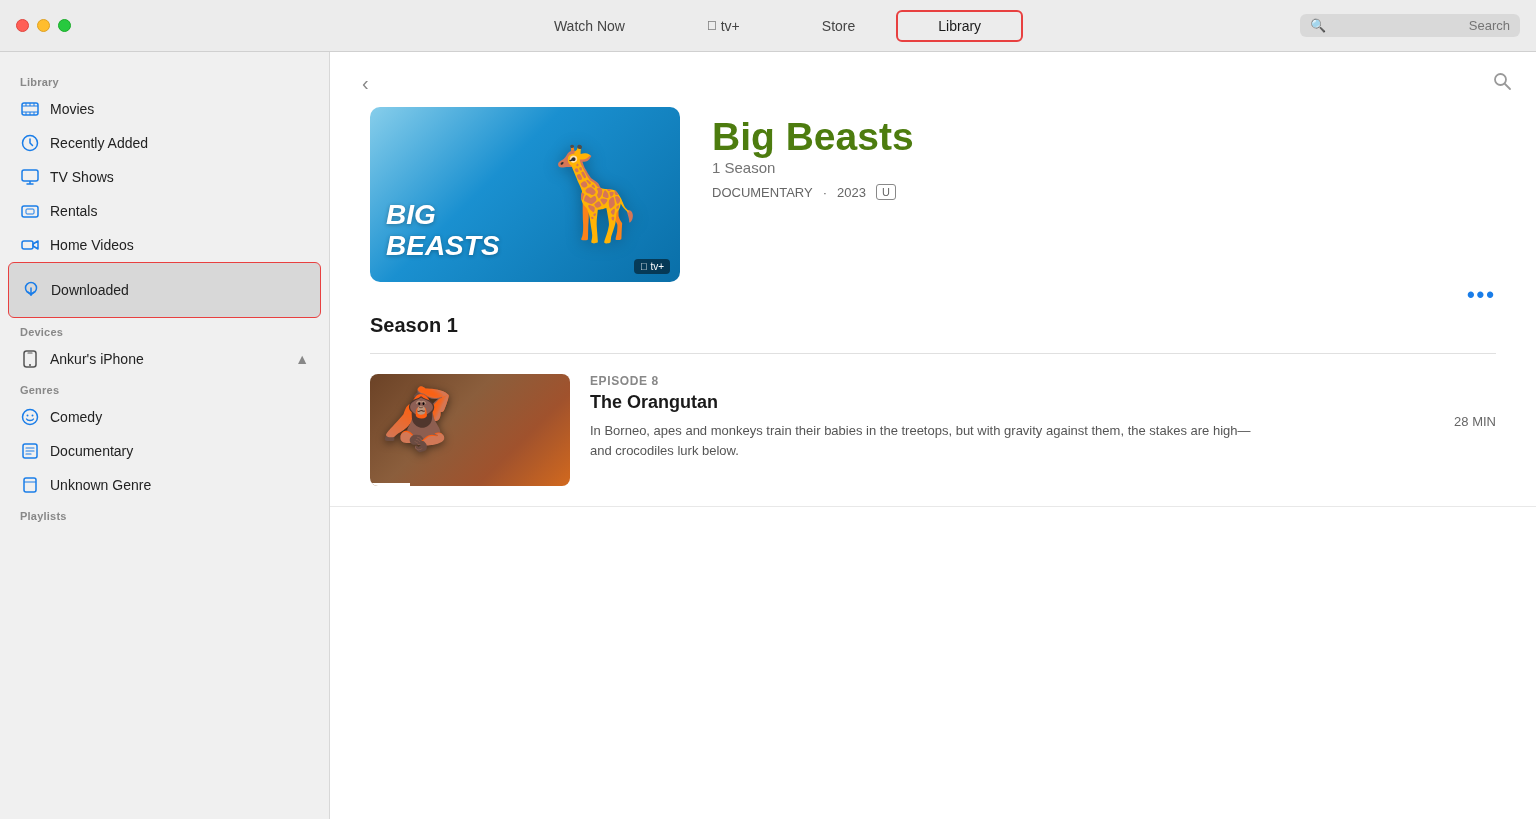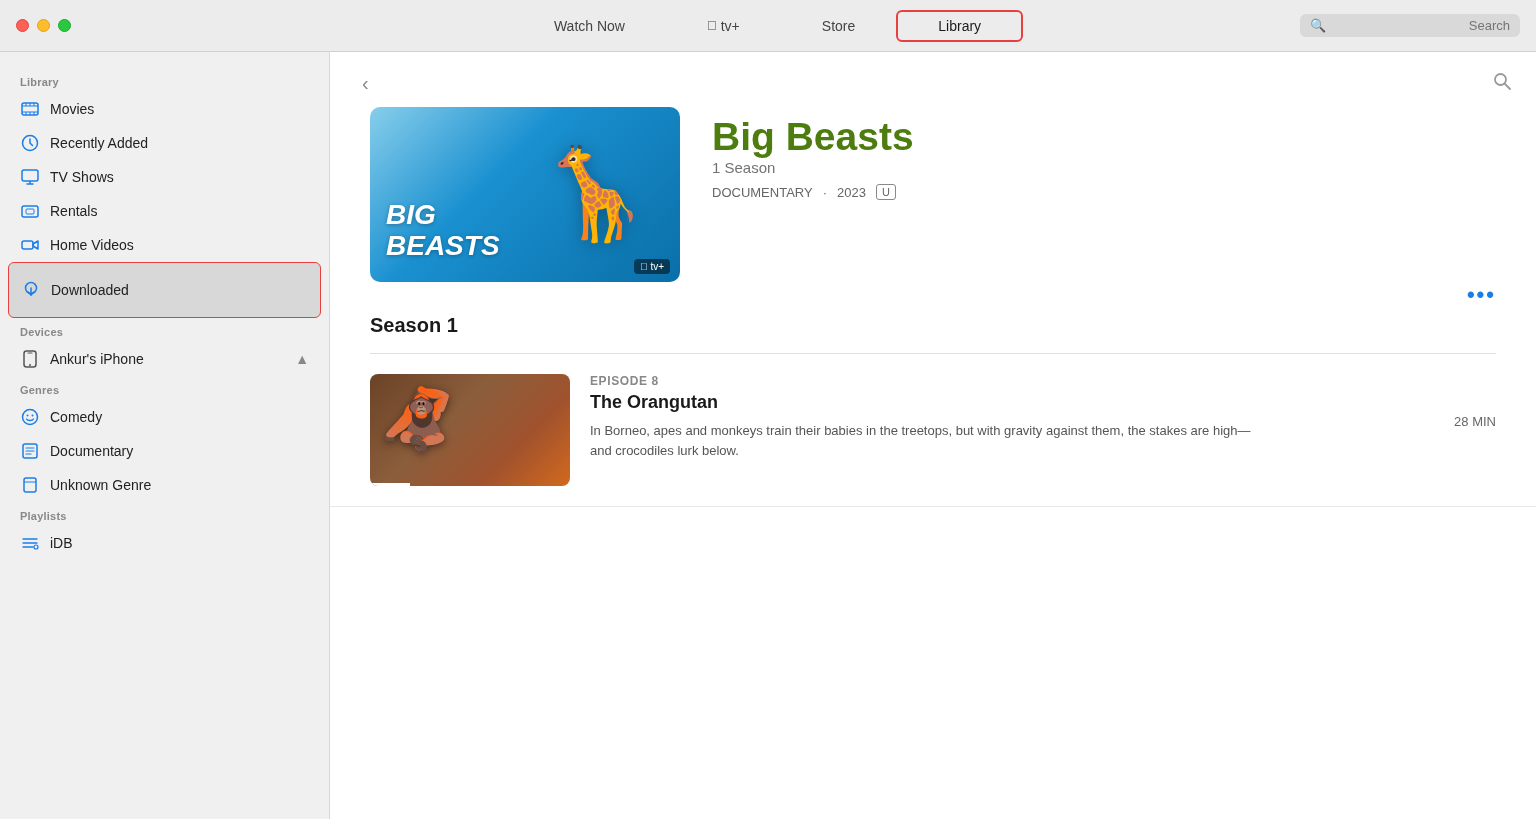--- a/index.html
+++ b/index.html
@@ -485,31 +485,20 @@
         <svg width="18" height="18" viewBox="0 0 18 18" fill="none">
           <path d="M3 4a2 2 0 012-2h8a2 2 0 012 2v10a2 2 0 01-2 2H5a2 2 0 01-2-2V4z" stroke="#1a7de8" stroke-width="1.5" fill="none"></path>
           <path d="M3 6h12" stroke="#1a7de8" stroke-width="1"></path>
         </svg>
       </span>
       <span class="sidebar-item-label">Unknown Genre</span>
     </div>
 
     <div class="sidebar-section-label">Playlists</div>
 
-    <div class="sidebar-item">
-      <span class="sidebar-item-icon">
-        <svg width="18" height="18" viewBox="0 0 18 18" fill="none">
-          <line x1="2" y1="5" x2="16" y2="5" stroke="#1a7de8" stroke-width="1.3" stroke-linecap="round"></line>
-          <line x1="2" y1="9" x2="16" y2="9" stroke="#1a7de8" stroke-width="1.3" stroke-linecap="round"></line>
-          <line x1="2" y1="13" x2="12" y2="13" stroke="#1a7de8" stroke-width="1.3" stroke-linecap="round"></line>
-          <circle cx="15" cy="13" r="2" stroke="#1a7de8" stroke-width="1.2" fill="none"></circle>
-        </svg>
-      </span>
-      <span class="sidebar-item-label">iDB</span>
-    </div>
 
   </aside>
 
   <main class="content">
 
     <div class="content-header">
       <button class="back-btn">‹</button>
       <span class="search-content-icon">
         <svg width="20" height="20" viewBox="0 0 20 20" fill="none">
           <circle cx="8.5" cy="8.5" r="5.5" stroke="#999" stroke-width="1.8"></circle>

